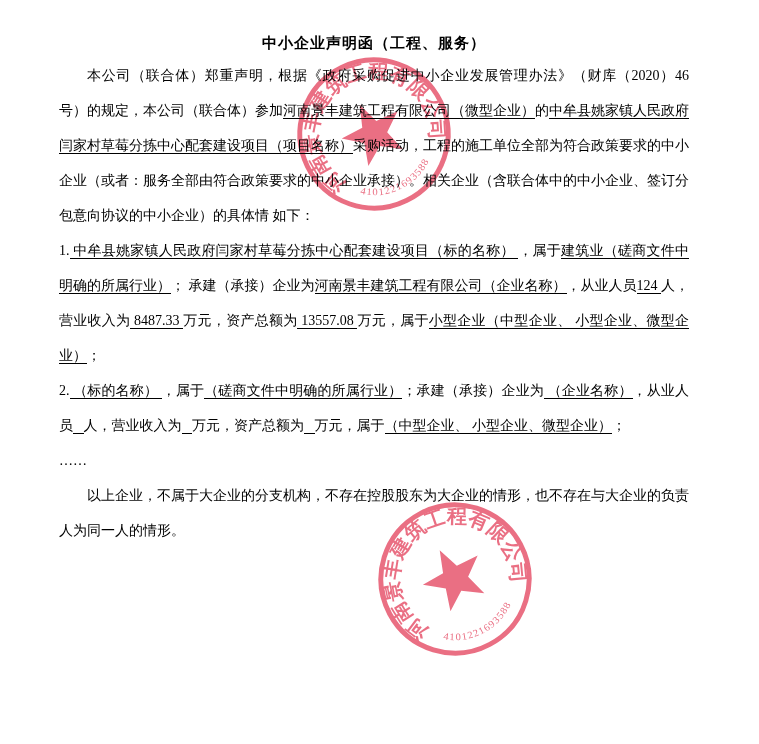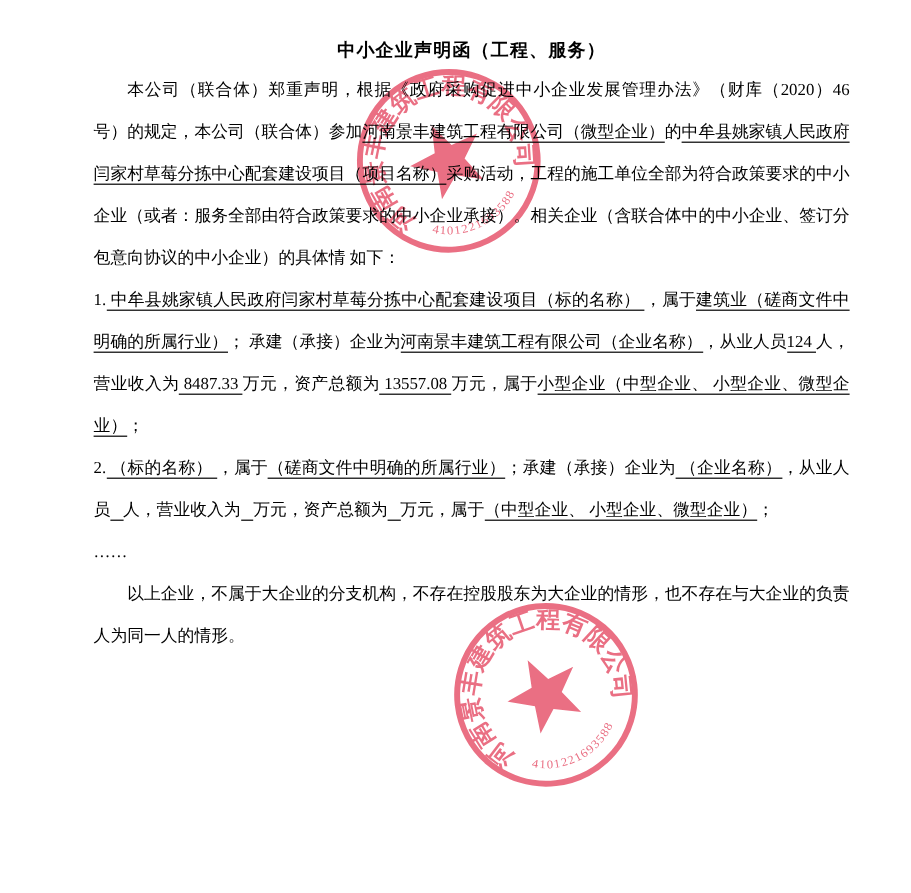--- a/index.html
+++ b/index.html
@@ -4,21 +4,21 @@
 <style>
   html,body{margin:0;padding:0;background:#ffffff;}
   .page{
     position:relative;
     width:759px;height:744px;
     background:#ffffff;
     overflow:hidden;
     font-family:"Liberation Serif","DejaVu Serif",serif;
     color:#000;
   }
-  .doc{position:absolute;left:78px;top:28px;width:630px;}
+  .doc{position:absolute;left:59px;top:28px;width:630px;}
   .title{
     font-size:15px;font-weight:bold;text-align:center;
     margin:0;line-height:30px;letter-spacing:1px;
   }
   .bodytext{margin-top:0;}
   .bodytext p{margin:0;font-size:14px;line-height:35px;text-align:justify;}
   .indent{text-indent:2em;}
   .u{border-bottom:1px solid #000;}
   .sign{margin-left:243px;text-align:left !important;}
   .note{margin-top:32px;}

